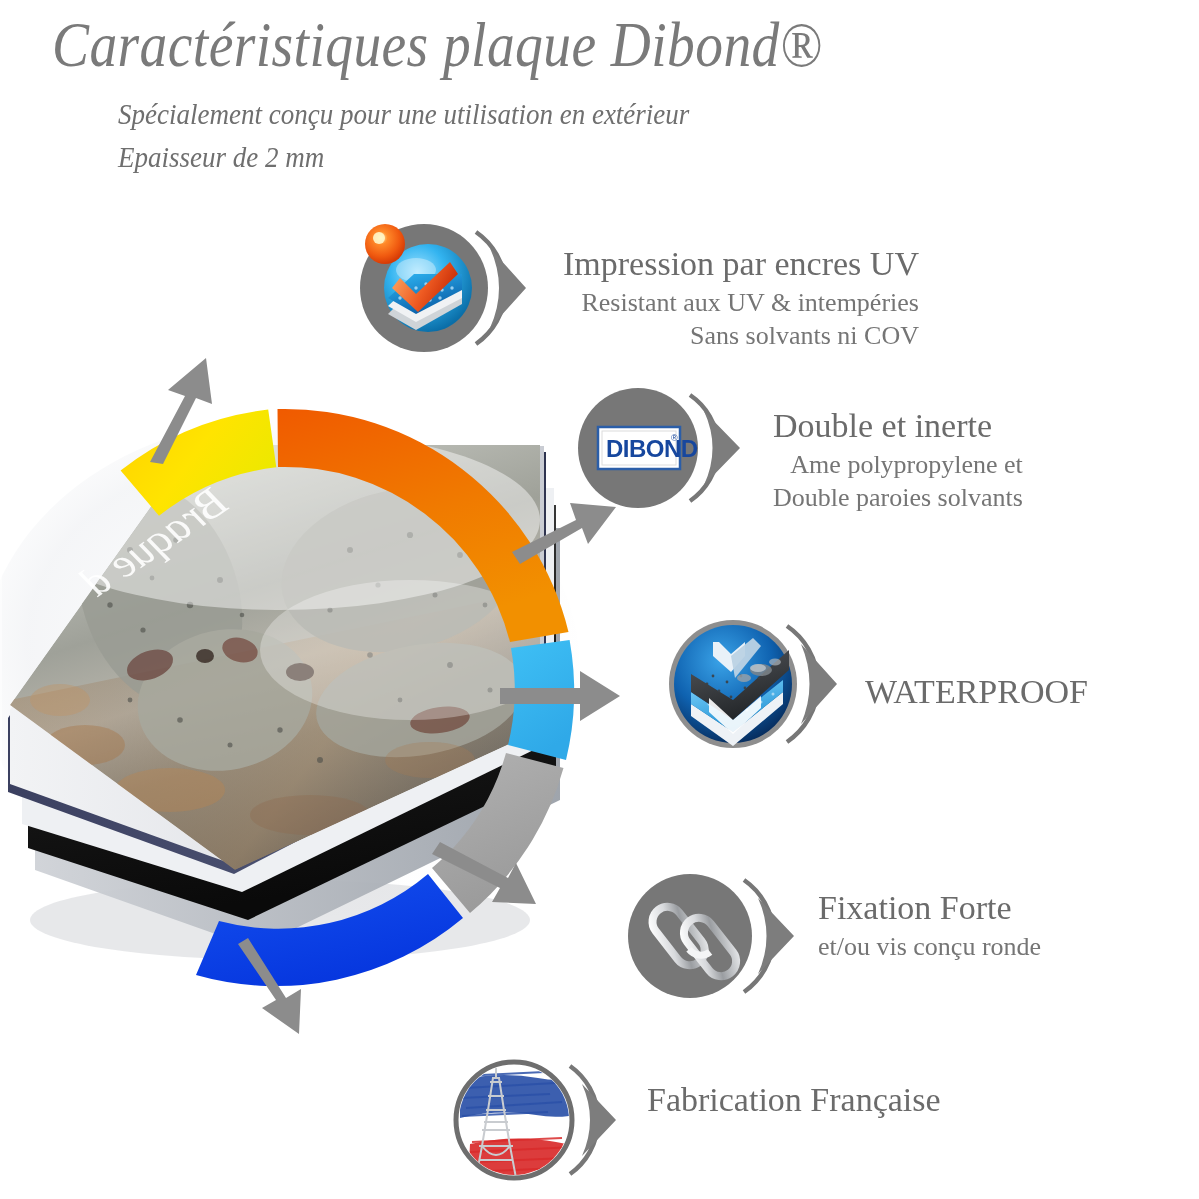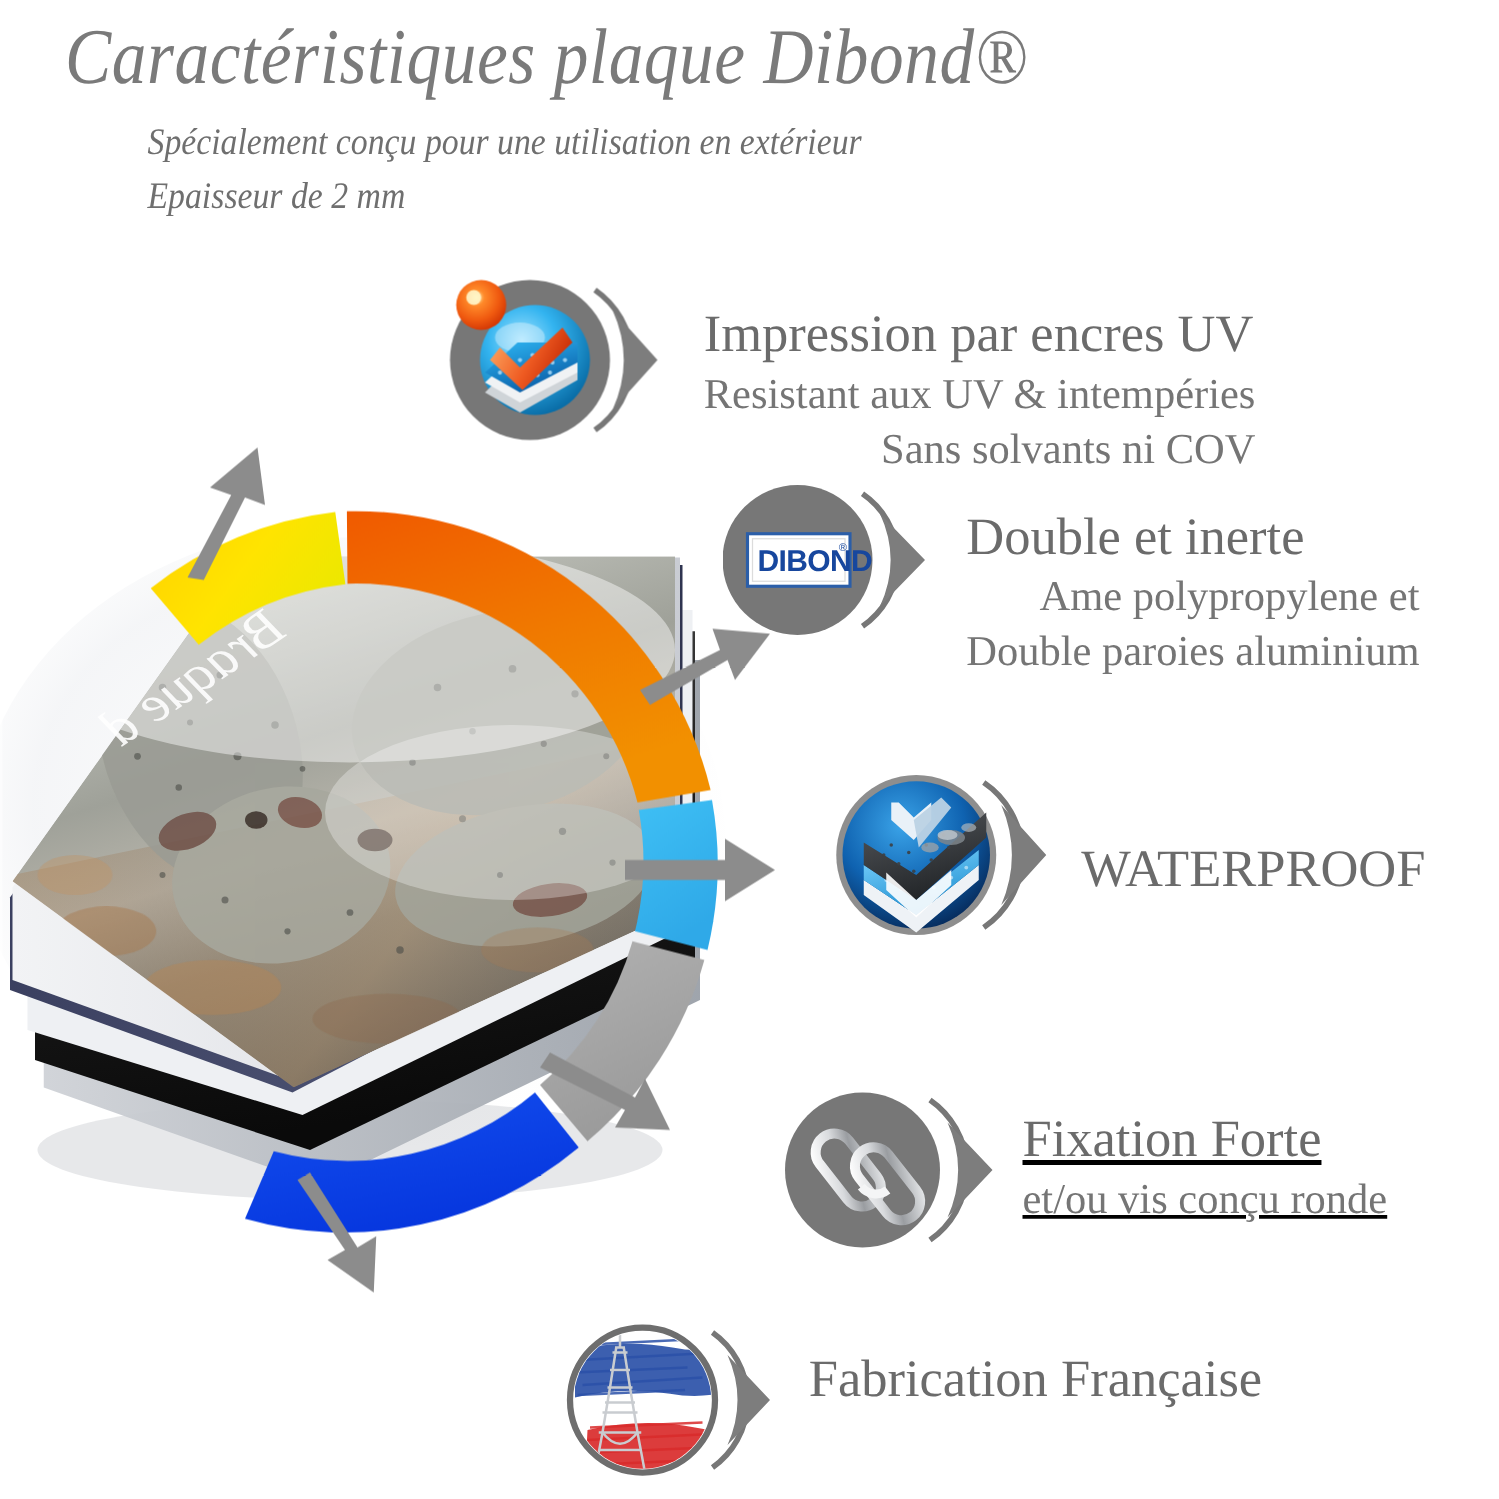--- a/index.html
+++ b/index.html
@@ -36,42 +36,42 @@
 
   
   .wheel{position:absolute;left:0px;top:330px;width:640px;height:760px;}
   .plate{position:absolute;left:-20px;top:400px;width:600px;height:560px;}
 
   
   .feature{position:absolute;}
   .f-icon{position:absolute;left:0;top:0;}
   .f-text{position:absolute;}
   .f-head{
-    font-size:42px;color:#6b6b6b;line-height:1.05;
+    font-size:34px;color:#6b6b6b;line-height:1.05;
     font-family:"Liberation Serif", serif;
     white-space:nowrap;
   }
   .f-subs{
     text-align:right;
-    font-size:34px;color:#757575;line-height:1.28;
+    font-size:26px;color:#757575;line-height:1.28;
     font-family:"Liberation Serif", serif;
     margin-top:4px;
     white-space:nowrap;
   }
   .f-sub{display:block;}
 
   
   #feat-uv       {left:358px;top:218px;}
   #feat-uv .f-text{left:205px;top:28px;}
   #feat-rigide   {left:578px;top:383px;}
   #feat-rigide .f-text{left:195px;top:25px;}
   #feat-water    {left:665px;top:612px;}
   #feat-water .f-text{left:200px;top:22px;margin-top:40px;}
   #feat-fixation {left:628px;top:868px;}
-  #feat-fixation .f-text{left:190px;top:22px;text-decoration:underline;}
+  #feat-fixation .f-text{left:190px;top:22px;}
   #feat-french   {left:452px;top:1052px;}
   #feat-french .f-text{left:195px;top:30px;}
 </style>
 </head>
 <body>
 
 <div id="stage">
 
   <div class="header">
     <div class="title">Caractéristiques plaque Dibond®</div>
@@ -357,21 +357,21 @@
         <rect x="20" y="44" width="82" height="42" fill="#ffffff" stroke="#2b5ea8" stroke-width="2.5"></rect>
         <rect x="24" y="48" width="74" height="34" fill="#ffffff" stroke="#dcdcdc" stroke-width="1"></rect>
         <text x="28" y="74" font-family="Liberation Sans, sans-serif" font-weight="bold" font-size="24" letter-spacing="-0.5" fill="#17479e">DIBOND</text>
         <text x="93" y="58" font-family="Liberation Sans, sans-serif" font-size="9" fill="#17479e">®</text>
       </svg>
     </div>
     <div class="f-text">
       <div class="f-head">Double et inerte</div>
       <div class="f-subs">
         <span class="f-sub">Ame polypropylene et</span>
-        <span class="f-sub">Double paroies aluminium</span>
+        <span class="f-sub">Double paroies solvants</span>
       </div>
     </div>
   </div>
 
   <div class="feature" id="feat-water">
     <div class="f-icon">
       <svg width="185" height="150" viewBox="0 0 185 150">
         <defs>
           <radialGradient id="wpBlue" cx="40%" cy="30%" r="78%">
             <stop offset="0%" stop-color="#3aa3e8"></stop>

